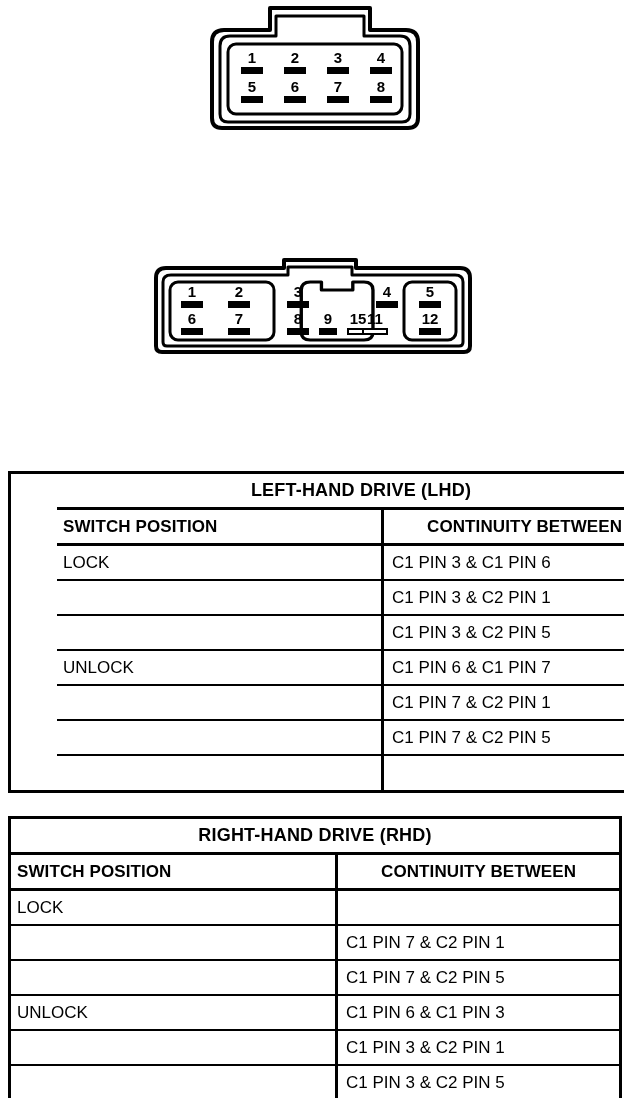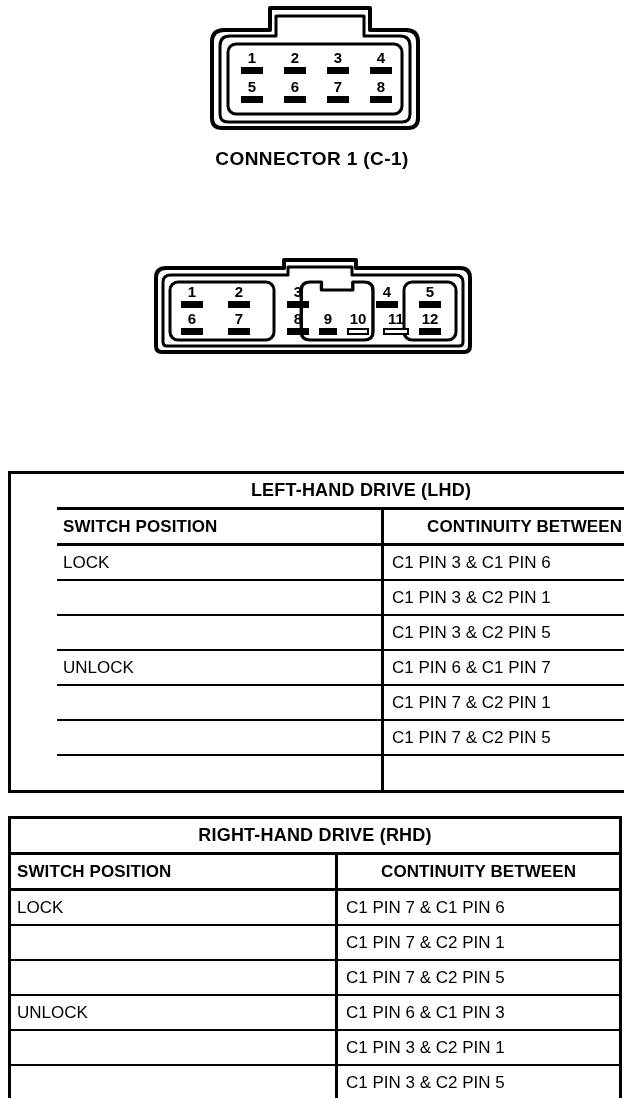--- a/index.html
+++ b/index.html
@@ -108,21 +108,20 @@
     <div class="pin" style="left:116px;top:79px;width:44px;">
       <div class="pin-num">7</div>
       <div class="pin-slot"></div>
     </div>
     <div class="pin" style="left:159px;top:79px;width:44px;">
       <div class="pin-num">8</div>
       <div class="pin-slot"></div>
     </div>
   </div>
 
-  <div class="conn-caption" style="left:0;top:148px;">CONNECTOR 1 (C-1)</div>
 
   <div class="conn-fig" style="left:148px;top:258px;width:330px;height:100px;">
     <svg width="330" height="100" viewBox="0 0 330 100">
 
       <path d="M 8,20 Q 8,10 18,10 L 136,10 L 136,2 L 208,2 L 208,10
                L 312,10 Q 322,10 322,20 L 322,88
                Q 322,94 316,94 L 14,94 Q 8,94 8,88 Z" fill="#ffffff" stroke="#000000" stroke-width="4" stroke-linejoin="round"></path>
 
       <path d="M 15,24 Q 15,17 23,17 L 140,17 L 140,9 L 204,9 L 204,17
                L 307,17 Q 315,17 315,24 L 315,84
@@ -166,24 +165,24 @@
     </div>
     <div class="pin" style="left:128px;top:53px;width:44px;">
       <div class="pin-num">8</div>
       <div class="pin-slot"></div>
     </div>
     <div class="pin" style="left:158px;top:53px;width:44px;">
       <div class="pin-num">9</div>
       <div class="pin-slot" style="width:18px;"></div>
     </div>
     <div class="pin" style="left:188px;top:53px;width:44px;">
-      <div class="pin-num">10</div>
+      <div class="pin-num">15</div>
       <div class="pin-slot hollow" style="width:18px;"></div>
     </div>
-    <div class="pin" style="left:226px;top:53px;width:44px;">
+    <div class="pin" style="left:205px;top:53px;width:44px;">
       <div class="pin-num">11</div>
       <div class="pin-slot hollow"></div>
     </div>
 
     
     <div class="pin" style="left:260px;top:26px;width:44px;">
       <div class="pin-num">5</div>
       <div class="pin-slot"></div>
     </div>
     <div class="pin" style="left:260px;top:53px;width:44px;">
@@ -233,21 +232,20 @@
 
   <div class="dtable" style="left:8px;top:816px;width:608px;">
     <div class="title-row">RIGHT-HAND DRIVE (RHD)</div>
     <div class="grid">
       <div class="hdr">
         <div class="cell-l">SWITCH POSITION</div>
         <div class="cell-r">CONTINUITY BETWEEN</div>
       </div>
       <div class="row">
         <div class="cell-l">LOCK</div>
-        <div class="cell-r">C1 PIN 7 &amp; C1 PIN 6</div>
       </div>
       <div class="row">
         <div class="cell-l"></div>
         <div class="cell-r">C1 PIN 7 &amp; C2 PIN 1</div>
       </div>
       <div class="row">
         <div class="cell-l"></div>
         <div class="cell-r">C1 PIN 7 &amp; C2 PIN 5</div>
       </div>
       <div class="row">

